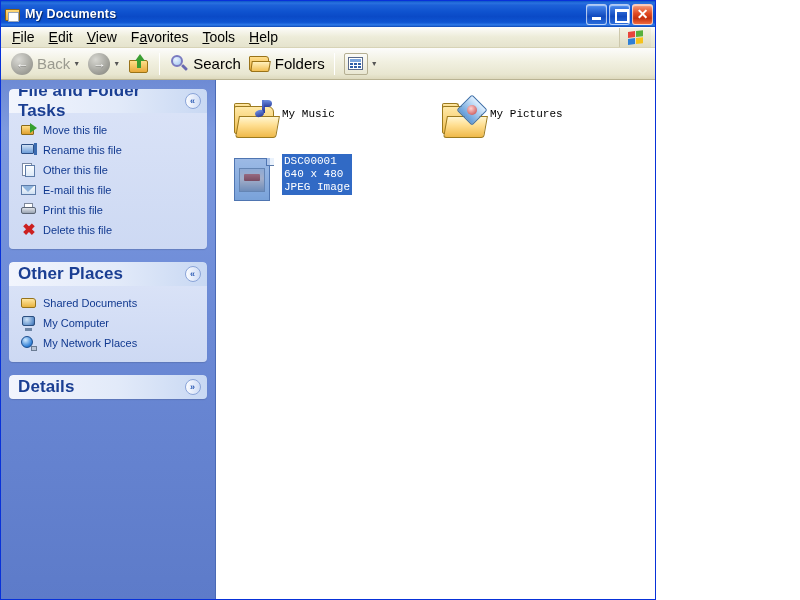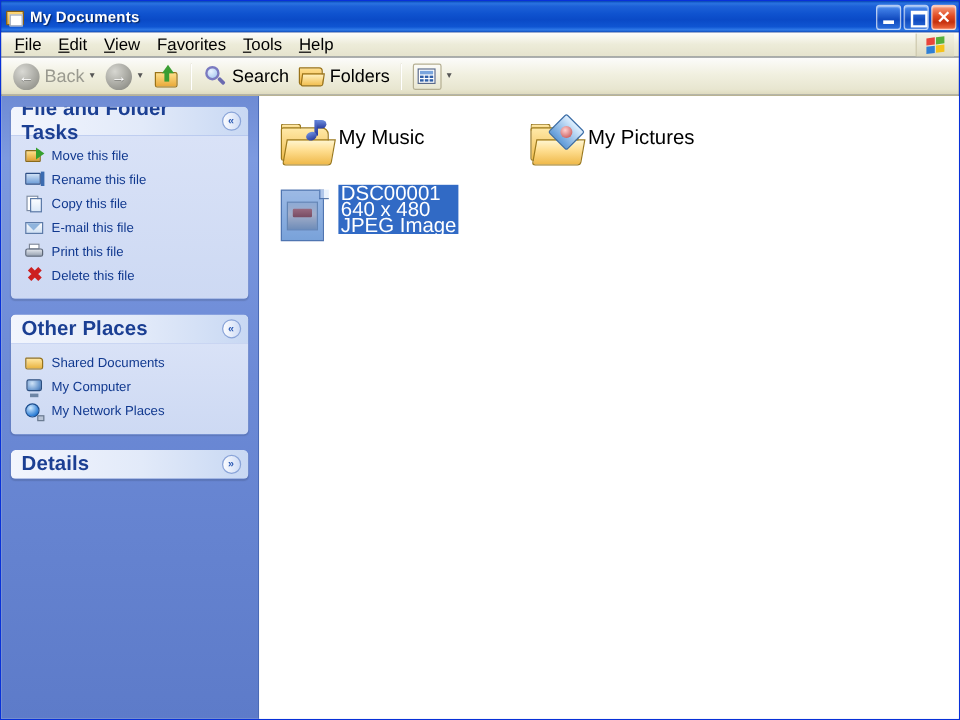--- a/index.html
+++ b/index.html
@@ -5,21 +5,21 @@
   * { box-sizing: border-box; margin: 0; padding: 0; }
   html, body {
     width: 800px; height: 600px;
     font-family: "Liberation Sans", sans-serif;
     font-size: 11px;
     overflow: hidden;
     background: #fff;
   }
   #window {
     position: relative;
-    width: 800px; height: 600px;
+    width: 656px; height: 600px;
     background: #0a246a;
     border: 1px solid #0831d9;
     display: flex; flex-direction: column;
   }
 
   
   #titlebar {
     height: 26px; flex: 0 0 26px;
     background: linear-gradient(to bottom,
        #0e56c8 0%, #2a72e0 8%, #1d61d8 16%, #0f53cf 40%,
@@ -305,21 +305,21 @@
   #content {
     flex: 1; background:#fff; position: relative;
     padding: 12px 0 0 12px;
   }
   .itemgrid { display:flex; flex-wrap: wrap; align-content: flex-start; }
   .item {
     width: 208px; height: 60px; display:flex; align-items: flex-start;
     padding: 2px; cursor: default;
   }
   .item .thumb { width: 52px; flex: 0 0 52px; height: 48px; position: relative; }
-  .item .caption { margin-top: 14px; font-size: 17px; color:#000; line-height: 13px; }
+  .item .caption { margin-top: 14px; font-size: 11px; color:#000; line-height: 13px; font-family: Liberation Mono, monospace; }
   .item .caption.sel {
     margin-top: 0; background:#316ac5; color:#fff; padding: 1px 2px;
     align-self: flex-start;
   }
 
   
   .bigfolder { position:absolute; left:4px; top:6px; width:44px; height:38px; }
   .bigfolder .back3 {
     position:absolute; left:0; top:6px; width:40px; height:28px;
     background: linear-gradient(to bottom,#ffe9a8,#f0bd4e);
@@ -515,21 +515,21 @@
                 <div class="mon"></div>
                 <div class="bar"></div>
               </div>
             <div class="task-label">Rename this file</div>
           </div>
           <div class="task-row">
             <div class="ico copy">
                 <div class="p1"></div>
                 <div class="p2"></div>
               </div>
-            <div class="task-label">Copy this file</div>
+            <div class="task-label">Other this file</div>
           </div>
           <div class="task-row">
             <div class="ico mail">
                 <div class="env"></div>
                 <div class="flap"></div>
               </div>
             <div class="task-label">E-mail this file</div>
           </div>
           <div class="task-row">
             <div class="ico print">

